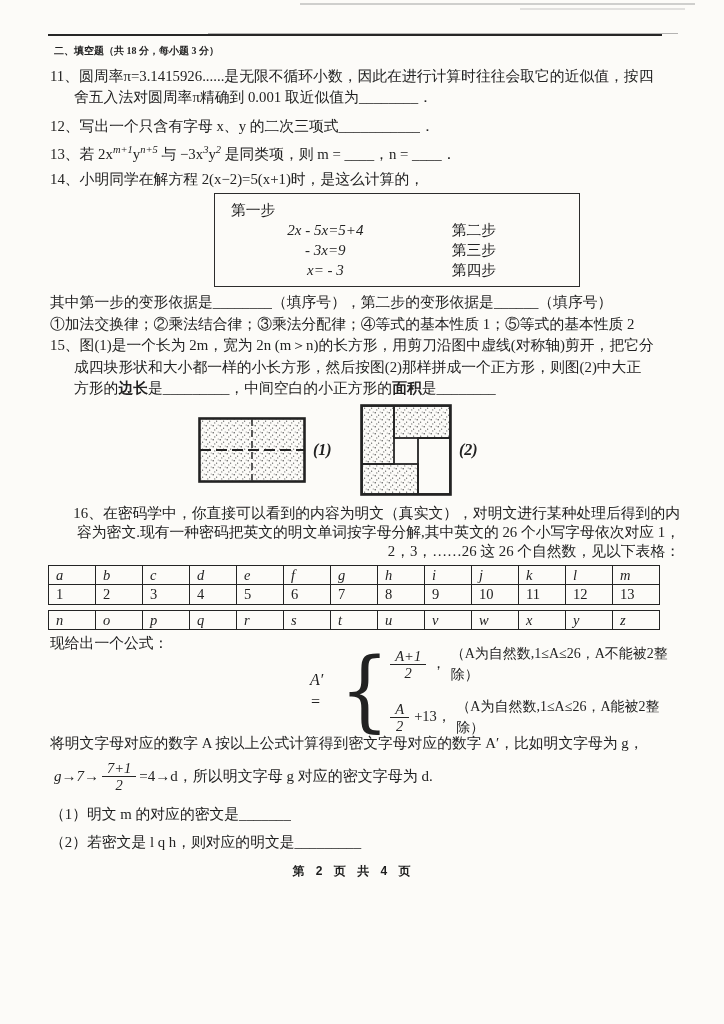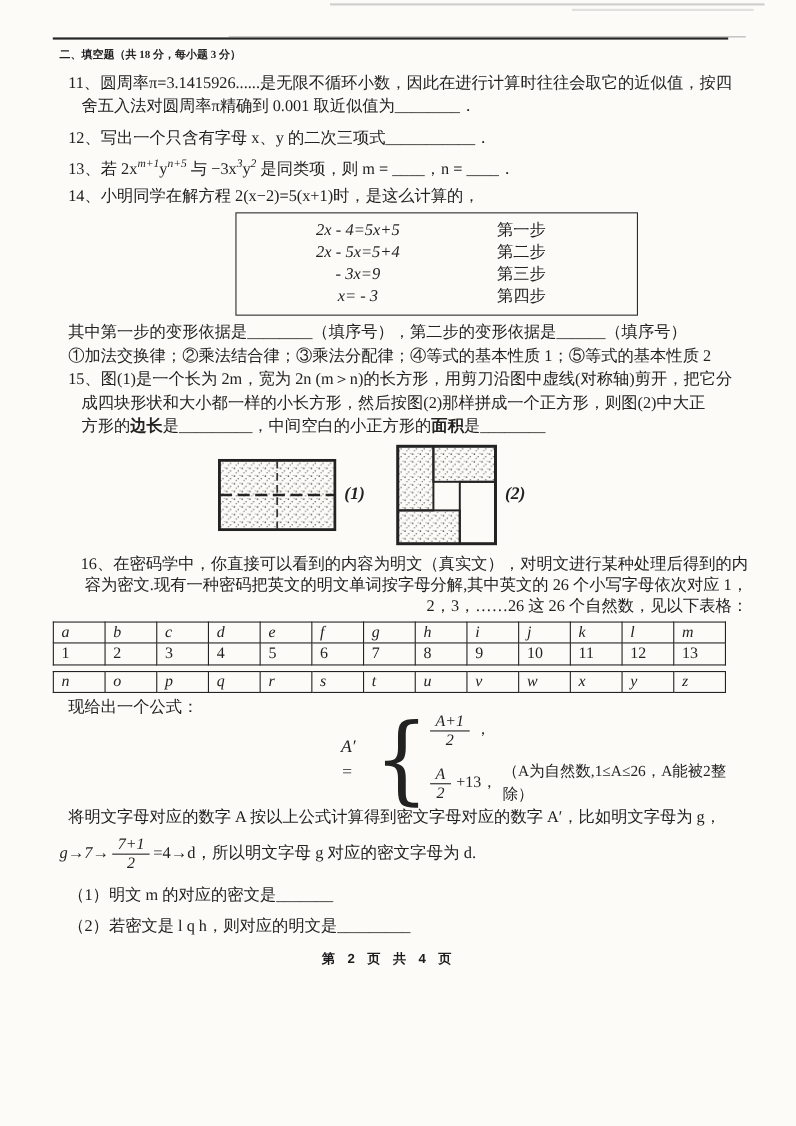--- a/index.html
+++ b/index.html
@@ -7,21 +7,21 @@
     width:724px;height:1024px;background:#fcfbf8;overflow:hidden;position:relative;
     font-family:"Liberation Serif","DejaVu Serif",serif;color:#222;
     -webkit-font-smoothing:antialiased;
   }
   .page{position:absolute;inset:0;padding:34px 44px 0 48px;font-size:14.8px;line-height:21.5px;}
   .ghost{position:absolute;background:#9a9a9a;}
   .ghost1{top:3px;left:300px;width:395px;height:2px;opacity:.45;}
   .ghost2{top:8px;left:520px;width:165px;height:2px;opacity:.28;}
   .topline{border-top:2.3px solid #262626;width:614px;margin:0 0 4px 0;}
   .topline2{border-top:1px solid #6b6b6b;width:470px;margin:-7px 0 6px 160px;opacity:.5;}
-  p{margin:0 0 0 14px;}
+  p{margin:0 0 0 2px;}
   .section-title{font-weight:700;font-size:10px;margin:2px 0 4px 6px;}
   .indent{margin-left:26px;}
   .mt7{margin-top:7px;} .mt3{margin-top:3px;} .mt2{margin-top:2px;}
   sup{vertical-align:super;font-size:10.5px;font-style:italic;line-height:0;}
   .step-box{width:356px;margin:3px 0 5px 166px;border:1.7px solid #2c2c2c;padding:6px 8px 6px 0;}
   .step-row{display:flex;line-height:20px;}
   .step-eq{width:62%;text-align:center;font-style:italic;font-size:15px;}
   .step-label{flex:1;text-align:left;padding-left:16px;}
   .figs{position:relative;height:98px;margin:4px 0 2px 0;}
   .fig{position:absolute;display:flex;align-items:center;gap:7px;}
@@ -65,21 +65,20 @@
   <p class="indent">舍五入法对圆周率π精确到 0.001 取近似值为________．</p>
 
   <p class="mt7">12、写出一个只含有字母 x、y 的二次三项式___________．</p>
 
   <p class="mt7"><span>13、若 2x</span><sup>m+1</sup><span>y</span><sup>n+5</sup><span> 与 −3x</span><sup>3</sup><span>y</span><sup>2</sup><span> 是同类项，则 m = ____，n = ____．</span></p>
 
   <p class="mt3">14、小明同学在解方程 2(x−2)=5(x+1)时，是这么计算的，</p>
 
   <div class="step-box">
     <div class="step-row">
-      <span class="step-eq">2x - 4=5x+5</span>
       <span class="step-label">第一步</span>
     </div>
     <div class="step-row">
       <span class="step-eq">2x - 5x=5+4</span>
       <span class="step-label">第二步</span>
     </div>
     <div class="step-row">
       <span class="step-eq">- 3x=9</span>
       <span class="step-label">第三步</span>
     </div>
@@ -197,20 +196,21 @@
   <div class="formula-block">
     <span class="formula-lhs">A′ =</span>
     <span class="brace">{</span>
     <div class="cases">
       <div class="case">
         <span class="frac">
           <span class="num">A+1</span>
           <span class="den">2</span>
         </span>
         <span class="case-tail">，</span>
+        <span class="cond">（A为自然数,1≤A≤26，A不能被2整除）</span>
       </div>
       <div class="case">
         <span class="frac">
           <span class="num">A</span>
           <span class="den">2</span>
         </span>
         <span class="case-tail">+13，</span>
         <span class="cond">（A为自然数,1≤A≤26，A能被2整除）</span>
       </div>
     </div>

